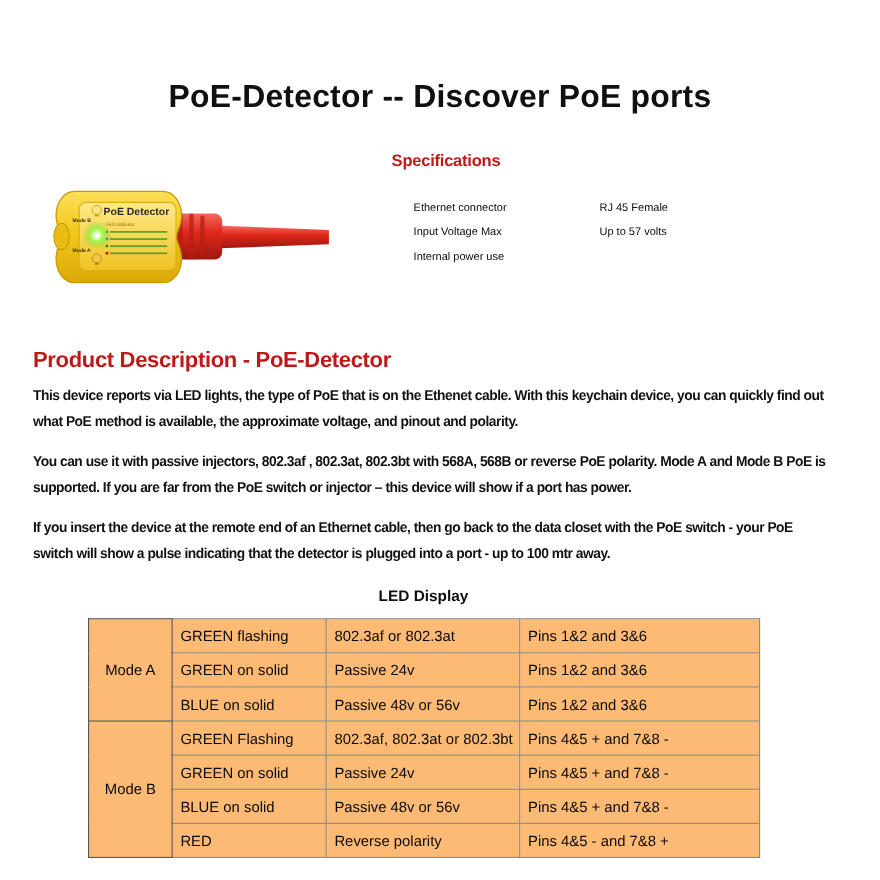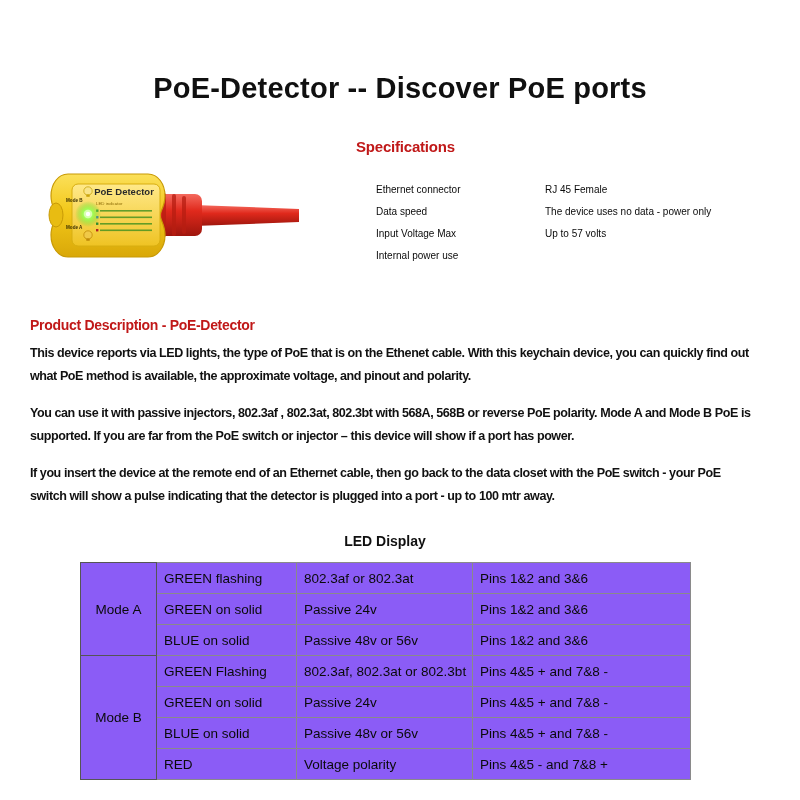--- a/index.html
+++ b/index.html
@@ -68,21 +68,21 @@
   .spec-value { flex: 1 1 auto; }
 
   
   #desc-section {
     position: absolute;
     left: 30px;
     top: 317px;
     width: 752px;
   }
   #desc-heading {
-    font-size: 14px;
+    font-size: 20px;
     font-weight: bold;
     color: #C01818;
     letter-spacing: -0.3px;
     margin-bottom: 8px;
   }
   .desc-para {
     font-size: 13px;
     font-weight: bold;
     line-height: 23px;
     color: #111111;
@@ -114,21 +114,21 @@
     table-layout: fixed;
   }
   #led-table td {
     border: 1px solid #8a8a8a;
     outline: 0;
     height: 30px;
     padding: 0 0 0 7px;
     font-size: 13.5px;
     color: #0a0a0a;
     vertical-align: middle;
-    background: #8b5cf6;
+    background: #fdba74;
   }
   #led-table td.mode-cell {
     text-align: center;
     padding-left: 0;
     border-color: #555555;
   }
   .col-mode   { width: 76px; }
   .col-led    { width: 140px; }
   .col-std    { width: 176px; }
   .col-pins   { width: 218px; }
@@ -224,24 +224,20 @@
 </div>
 
 <div id="spec-section">
   <div id="spec-heading">Specifications</div>
 
   <div class="spec-row">
     <div class="spec-label">Ethernet connector</div>
     <div class="spec-value">RJ 45 Female</div>
   </div>
   <div class="spec-row">
-    <div class="spec-label">Data speed</div>
-    <div class="spec-value">The device uses no data - power only</div>
-  </div>
-  <div class="spec-row">
     <div class="spec-label">Input Voltage Max</div>
     <div class="spec-value">Up to 57 volts</div>
   </div>
   <div class="spec-row">
     <div class="spec-label">Internal power use</div>
   </div>
 </div>
 
 <div id="desc-section">
   <div id="desc-heading">Product Description - PoE-Detector</div>
@@ -288,17 +284,17 @@
       <td>Passive 24v</td>
       <td>Pins 4&amp;5 + and 7&amp;8 -</td>
     </tr>
     <tr>
       <td>BLUE on solid</td>
       <td>Passive 48v or 56v</td>
       <td>Pins 4&amp;5 + and 7&amp;8 -</td>
     </tr>
     <tr>
       <td>RED</td>
-      <td>Voltage polarity</td>
+      <td>Reverse polarity</td>
       <td>Pins 4&amp;5 - and 7&amp;8 +</td>
     </tr>
   </tbody>
 </table>
 
 </body></html>

